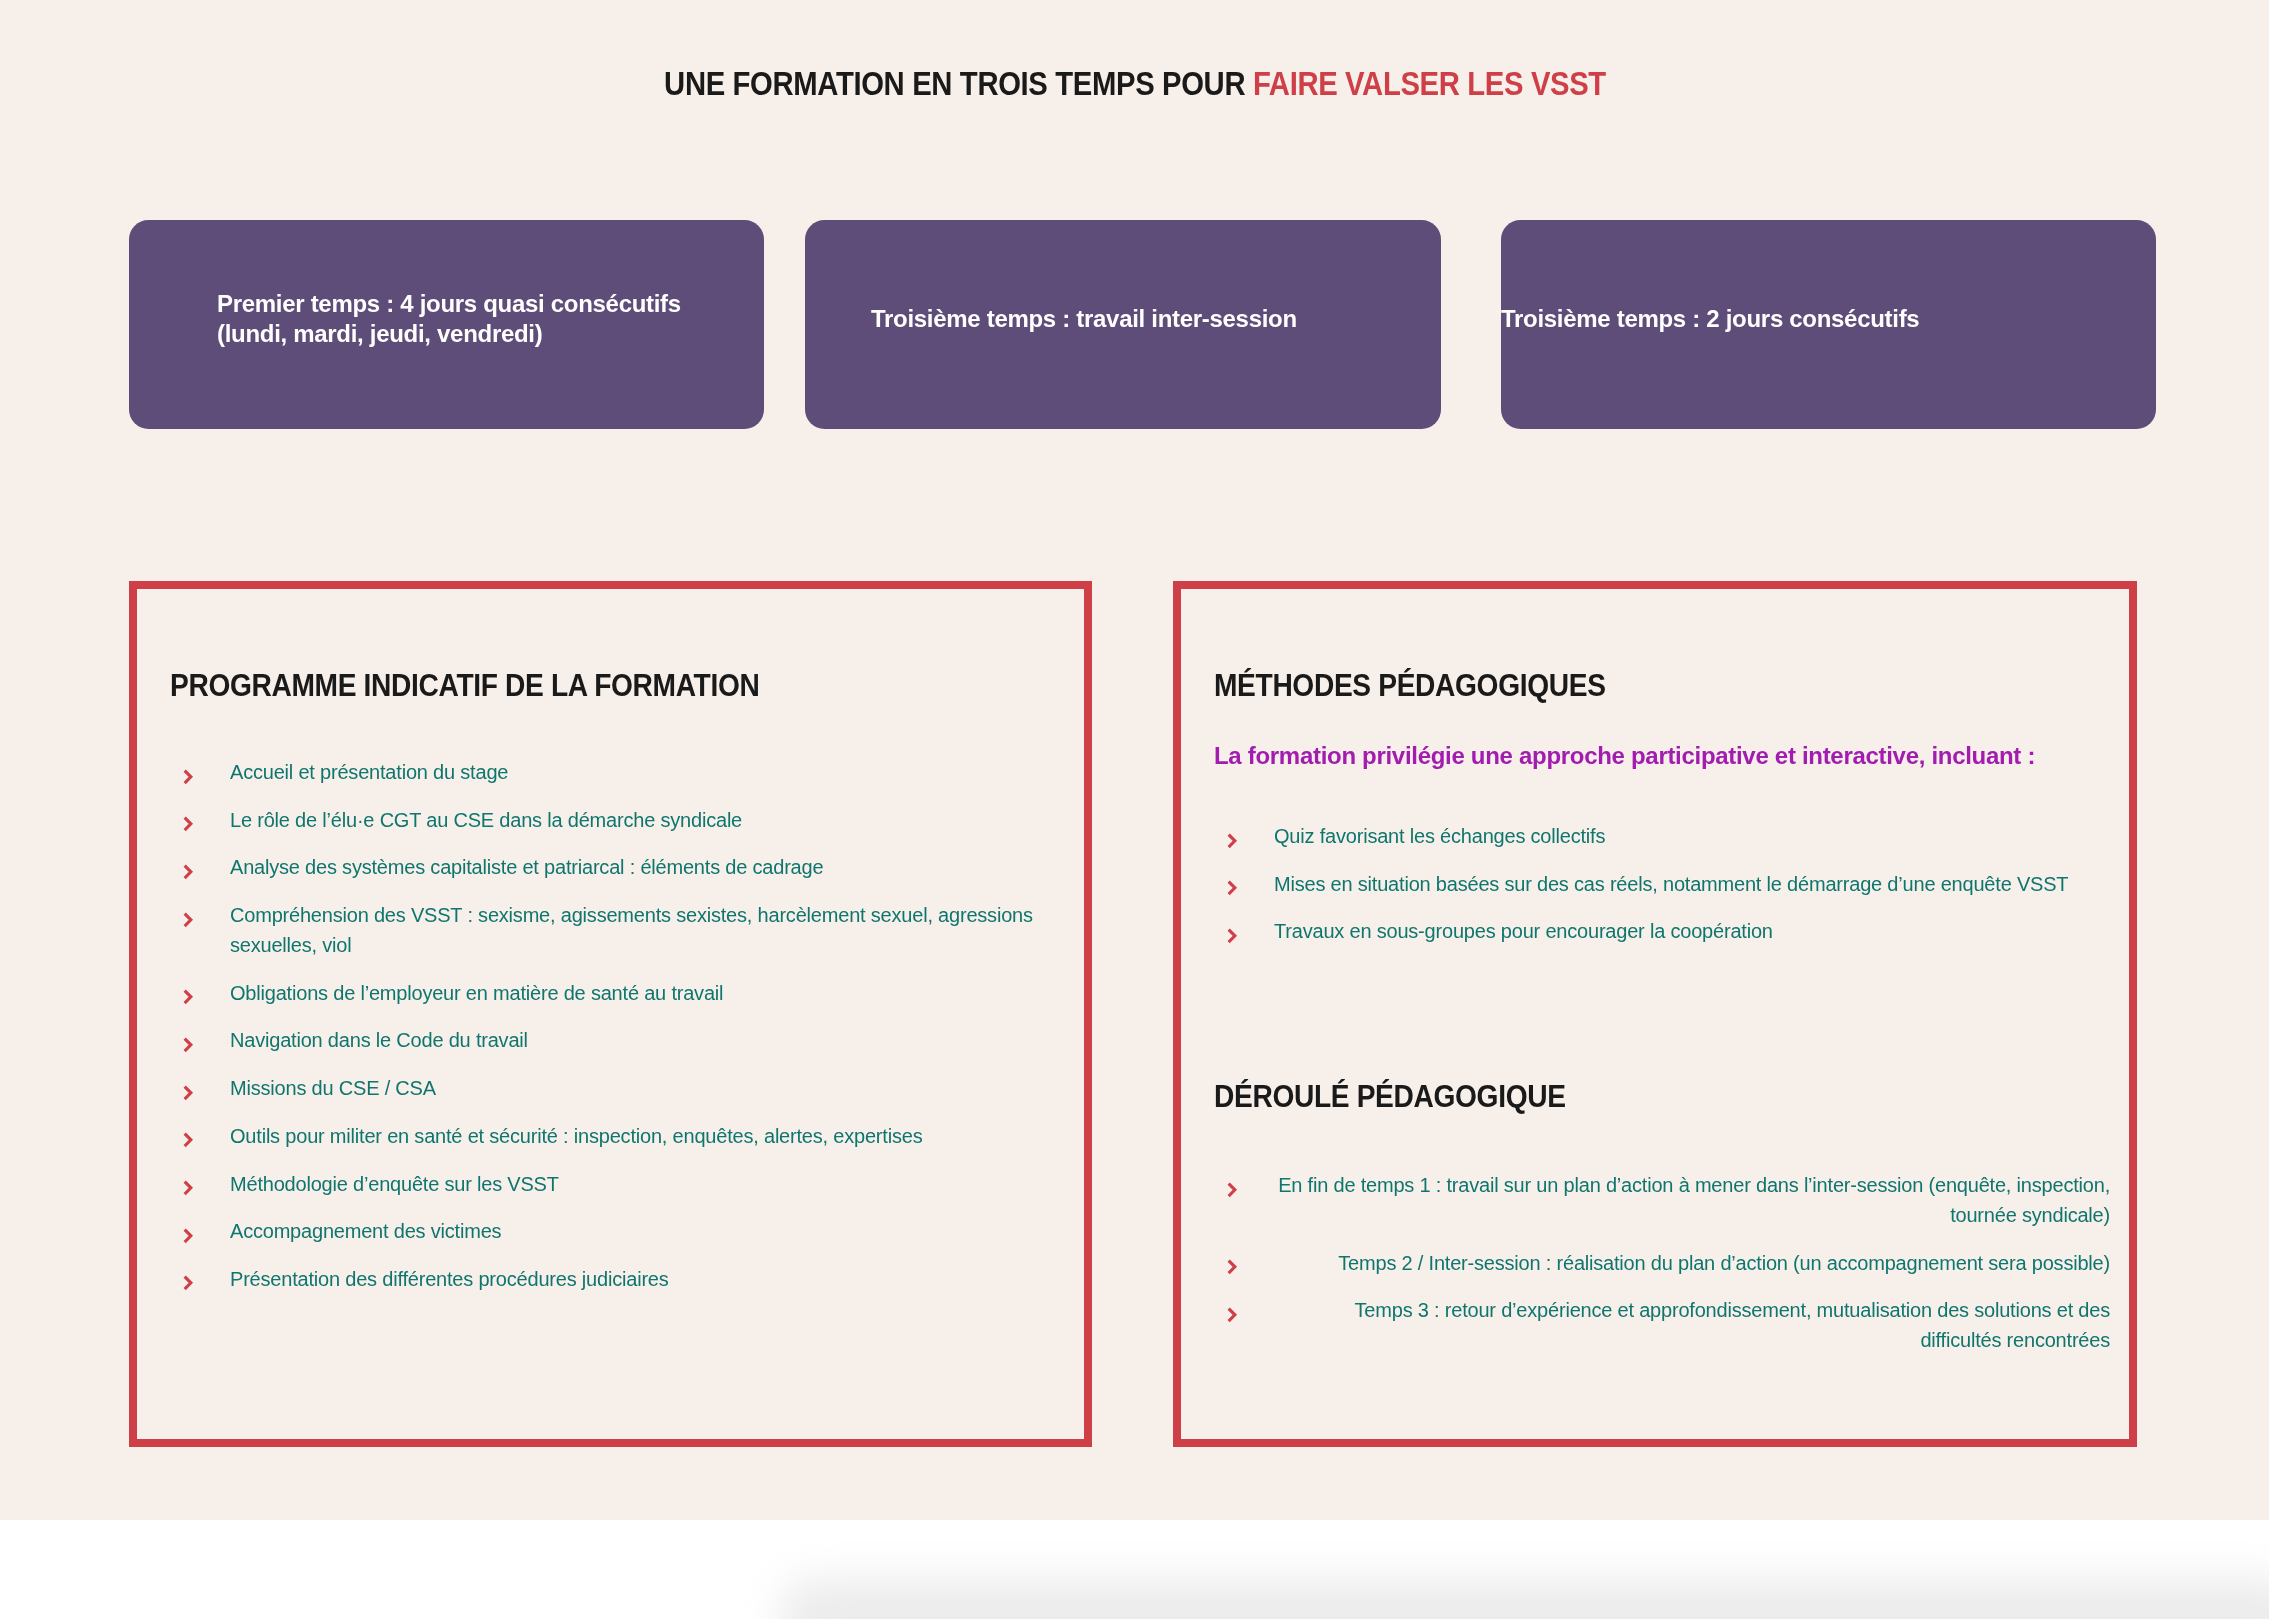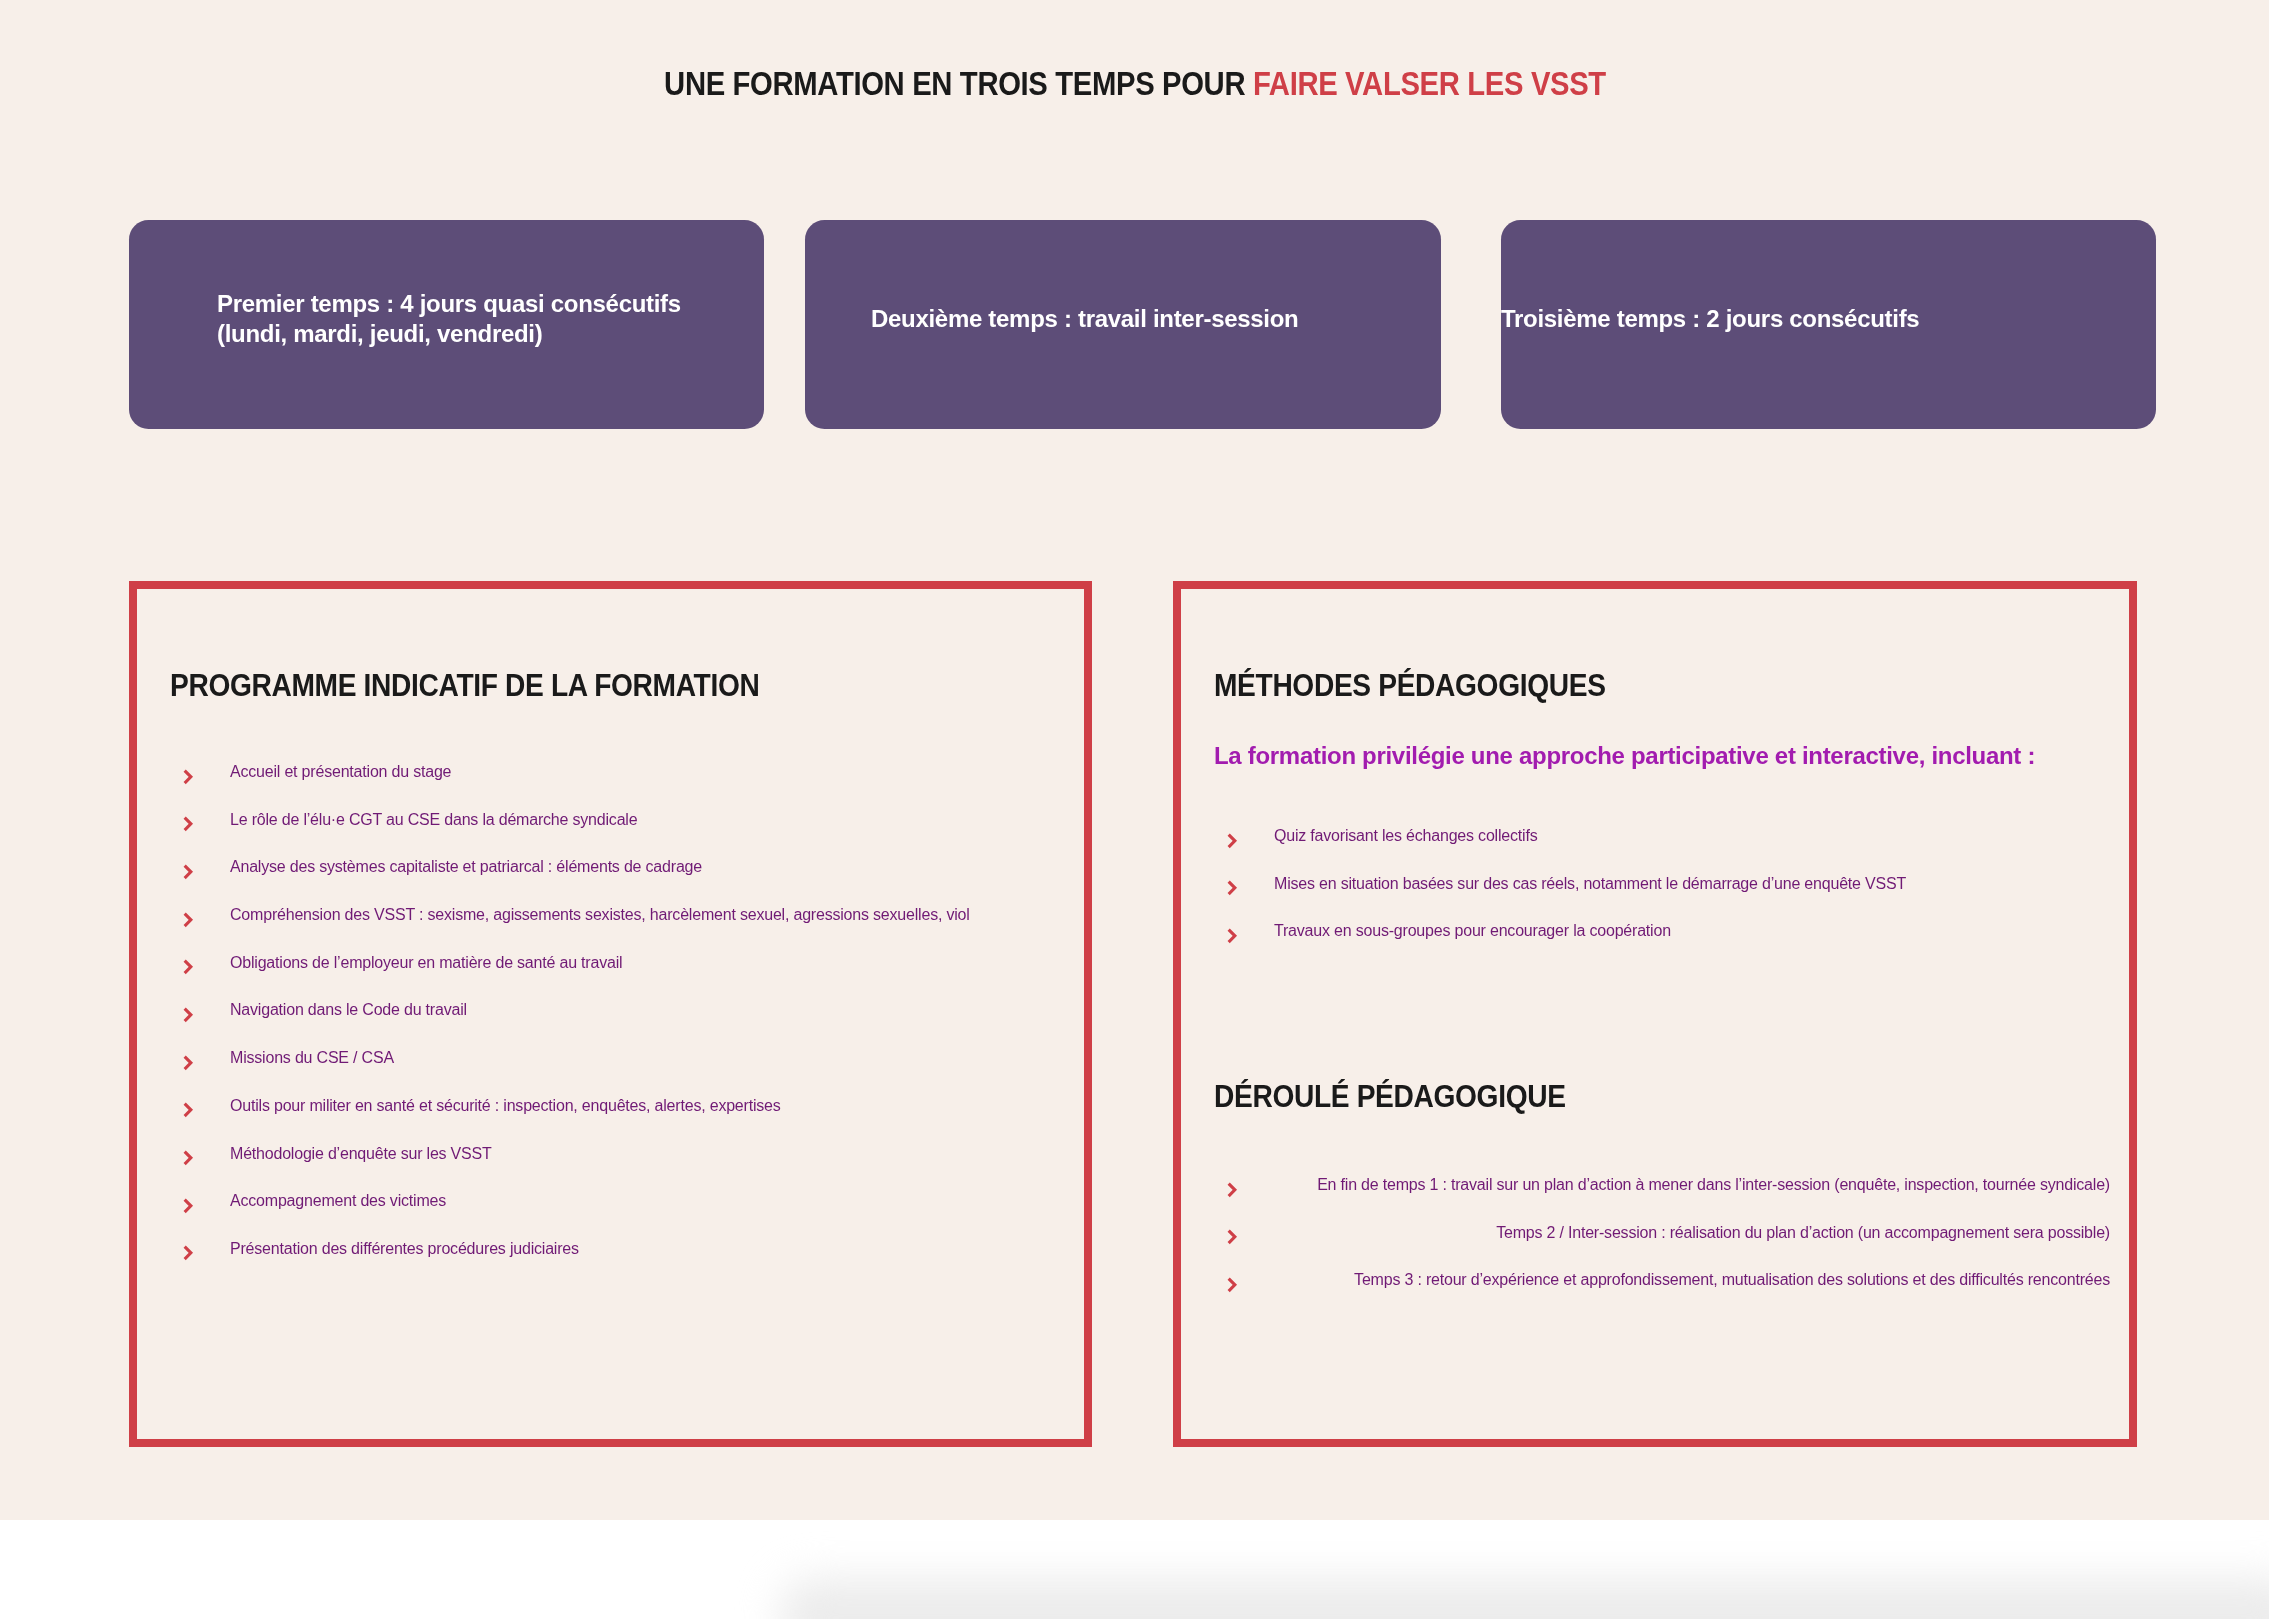--- a/index.html
+++ b/index.html
@@ -52,21 +52,21 @@
   }
   .lead {
     position: absolute; margin: 0; font-size: 24px; font-weight: 700;
     color: #a21caf; letter-spacing: -0.3px; white-space: nowrap;
   }
   ul.chev {
     position: absolute; list-style: none; margin: 0; padding: 0;
   }
   ul.chev li {
     position: relative; padding-left: 60px;
-    font-size: 16px; line-height: 30px; color: #701a75;
+    font-size: 20px; line-height: 30px; color: #0f766e;
     letter-spacing: -0.2px; margin-bottom: 17.7px;
   }
   ul.chev li .chev-icon {
     position: absolute; left: 12.4px; top: 10.6px; width: 14px; height: 19.5px;
   }
   ul.chev li .chev-icon svg { display: block; }
 
   .footer-shadow {
     position: absolute; left: 780px; top: 1578px; width: 1525px; height: 80px;
     background: #ececec; filter: blur(19.5px); border-radius: 35px;
@@ -79,21 +79,21 @@
 
   <div class="main-title">
     <span>UNE FORMATION EN TROIS TEMPS POUR </span><span class="accent">FAIRE VALSER LES VSST</span>
   </div>
 
   <div class="phase-card" id="card1">
     <span>Premier temps : 4 jours quasi consécutifs
 (lundi, mardi, jeudi, vendredi)</span>
   </div>
   <div class="phase-card" id="card2">
-    <span>Deuxième temps : travail inter-session</span>
+    <span>Troisième temps : travail inter-session</span>
   </div>
   <div class="phase-card" id="card3">
     <span>Troisième temps : 2 jours consécutifs</span>
   </div>
 
   <div class="box" id="box-left">
     <h2 style="left:33px; top:78px;">PROGRAMME INDICATIF DE LA FORMATION</h2>
     <ul class="chev" id="programme-list" style="left:33px; top:168px; width:887px;">
         <li><span class="chev-icon">
             <svg width="12.4" height="17.7" viewBox="0 0 14 20">

